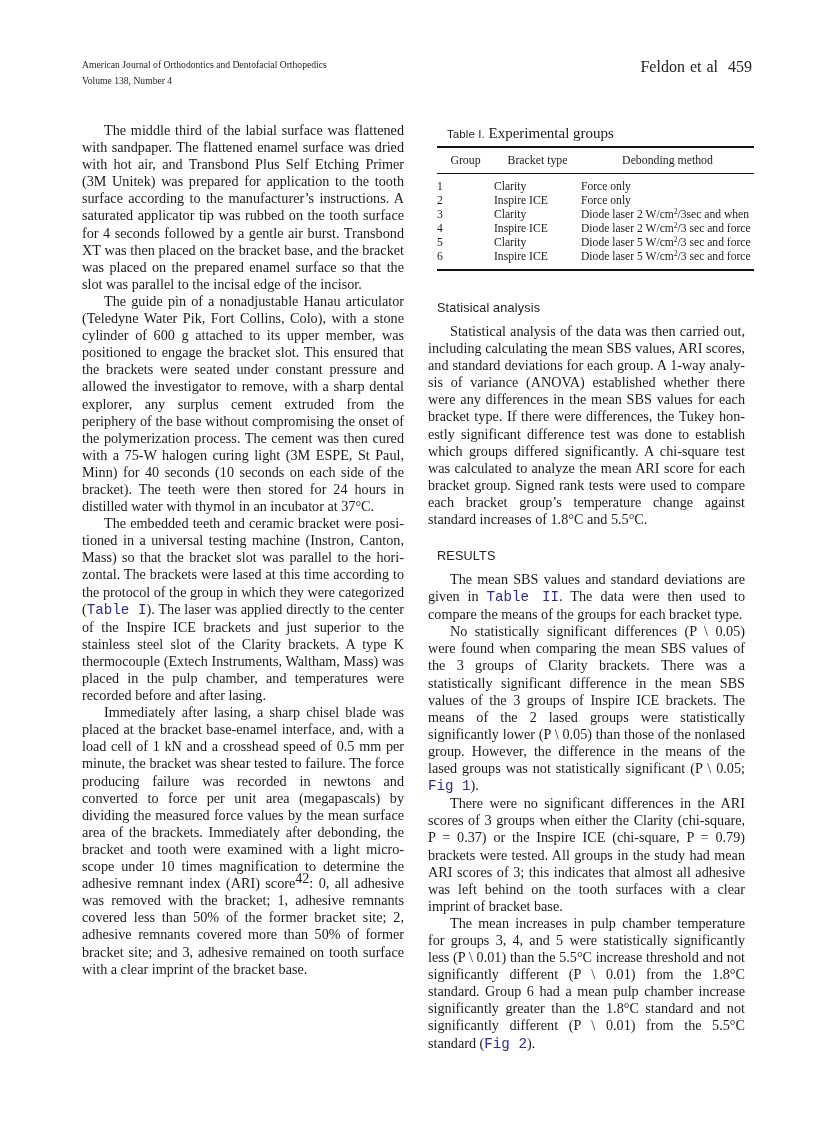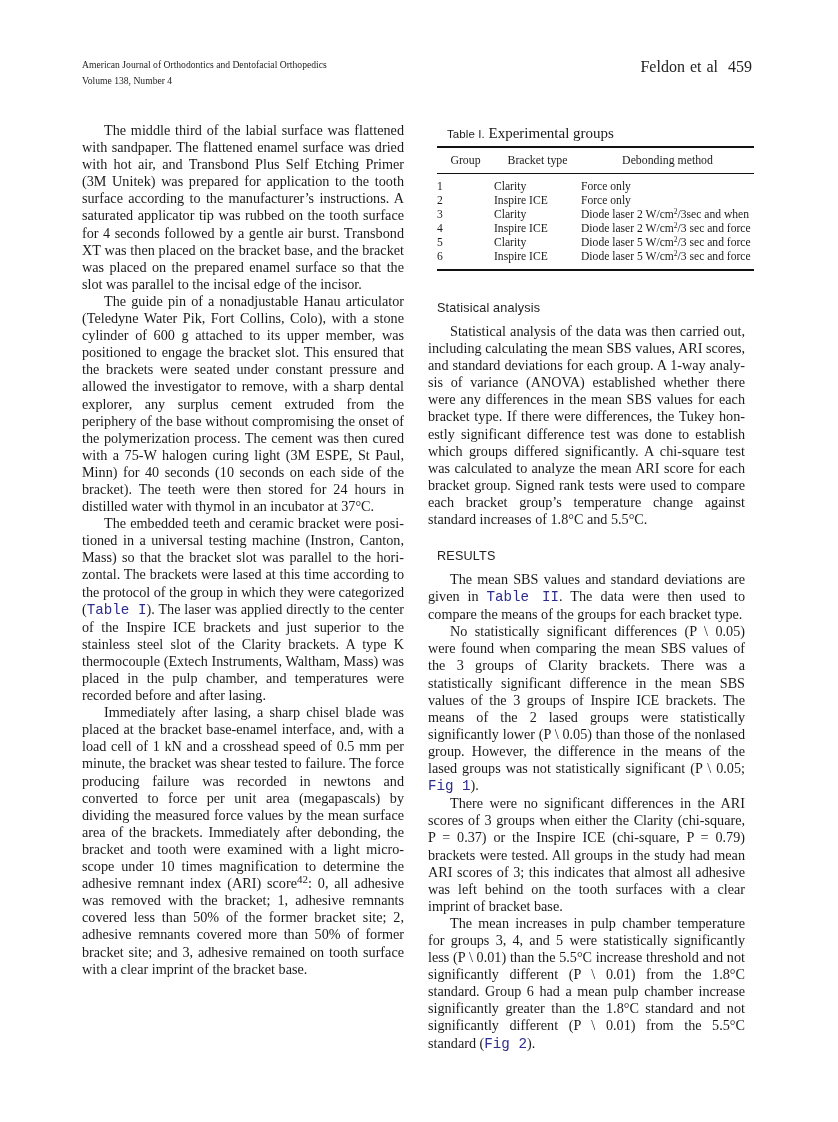--- a/index.html
+++ b/index.html
@@ -8,21 +8,21 @@
   .running-head { position: absolute; left: 82px; top: 56px; font-family: "Liberation Serif", serif; font-size: 11.2px; line-height: 16px; color: #222; transform: scaleX(0.86); transform-origin: left top; }
   .running-head-right { position: absolute; right: 86px; top: 58px; font-family: "Liberation Serif", serif; font-size: 16px; color: #222; word-spacing: 1px; }
   .running-head-right .pg { margin-left: 10px; }
 
   .col { position: absolute; font-family: "Liberation Serif", serif; font-size: 14.2px; line-height: 17.1px; text-align: justify; hyphens: manual; color: #1a1a1a; }
   .col-left { left: 82px; top: 122px; width: 322px; }
   .col-right { left: 428px; width: 317px; }
   .col p { margin: 0; }
   .col p.indent { text-indent: 22px; }
   .link { color: #2c2c8c; font-family: Liberation Mono, monospace; }
-  sup { font-size: 11px; line-height: 0; vertical-align: 5px; }
+  sup { font-size: 14px; line-height: 0; vertical-align: 5px; }
 
   .table-block { position: absolute; left: 437px; top: 124px; width: 317px; font-family: "Liberation Serif", serif; }
   .table-title { font-size: 14.5px; line-height: 18px; margin-bottom: 3px; margin-left: 10px; }
   .table-title .lbl { font-family: "Liberation Sans", sans-serif; font-size: 11.5px; letter-spacing: 0.1px; }
   .table-title .ttl { font-size: 15px; }
   .rule-thick { border-top: 2px solid #111; }
   .rule-mid { border-top: 1.6px solid #111; }
   table.exp { width: 100%; border-collapse: collapse; font-size: 11.6px; }
   table.exp th { font-weight: normal; text-align: center; padding: 5px 0 5px 0; height: 14px; font-size: 11.8px; }
   table.exp th.c3 { text-align: center; }

